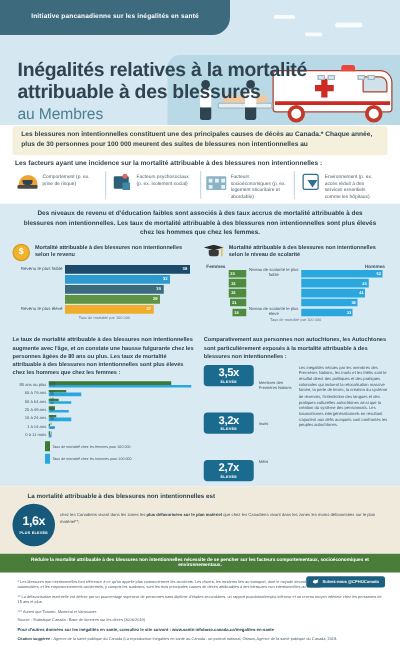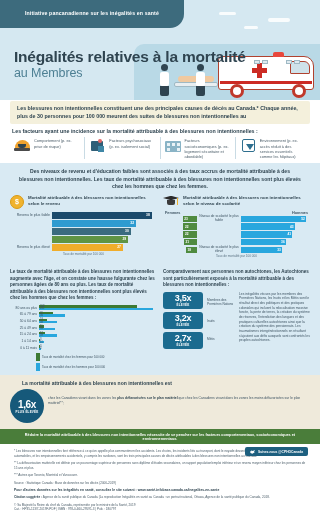--- a/index.html
+++ b/index.html
@@ -131,21 +131,21 @@
   .age-bar { height:2.4px; display:flex; align-items:center; }
   .age-bar span { font-size:2.7px; margin-left:1px; color:#3d5362; }
   .age-f { background:#3d7a33; }
   .age-h { background:#29a7de; }
   .legend-mini { display:flex; flex-direction:column; gap:2px; margin-top:3px; margin-left:26px;}
   .legend-mini div { display:flex; align-items:center; gap:2px; font-size:2.9px; color:#3d5362;}
   .lg-ico { width:4px; height:8px; }
 
   
   .mult-row { display:flex; gap:4px; margin-top:3px; }
-  .mult-badges { flex:0 0 40px; display:flex; flex-direction:column; gap:3px; }
+  .mult-badges { flex:0 0 40px; display:flex; flex-direction:column; gap:21px; }
   .badge {
     background:#1b6b8f; color:#fff; border-radius:3px; padding:2px 3px;
     text-align:center; line-height:1;
   }
   .badge .num { font-size:9px; font-weight:bold; letter-spacing:-.3px; }
   .badge .lab { font-size:3px; font-weight:bold; letter-spacing:.2px; margin-top:1px; }
   .mult-groups { flex:0 0 28px; display:flex; flex-direction:column; justify-content:space-around; font-size:3.2px; color:#3d5362; line-height:1.2;}
   .mult-para { flex:1; font-size:3.3px; line-height:1.42; color:#3d5362; }
 
   
@@ -189,20 +189,21 @@
   <div class="cloud" style="top:18px;right:30px;width:22px;height:4px;"></div>
   <div class="cloud" style="top:26px;right:62px;width:14px;height:3px;"></div>
   <div class="cloud" style="top:12px;right:84px;width:17px;height:3px;"></div>
 
   <div class="banner-tab">
     <span>Initiative pancanadienne sur les inégalités en santé</span>
   </div>
 
   <div class="title-wrap">
     <div class="title-main">Inégalités relatives à la mortalité</div>
+    <div class="title-main">attribuable à des blessures</div>
     <div class="title-sub">au Membres</div>
   </div>
 
   <div class="art-panel">
     <div class="amb-body"></div>
     <div class="amb-stripe"></div>
     <div class="amb-cross-v"></div>
     <div class="amb-cross-h"></div>
     <div class="amb-win"></div>
     <div class="amb-light"></div>

